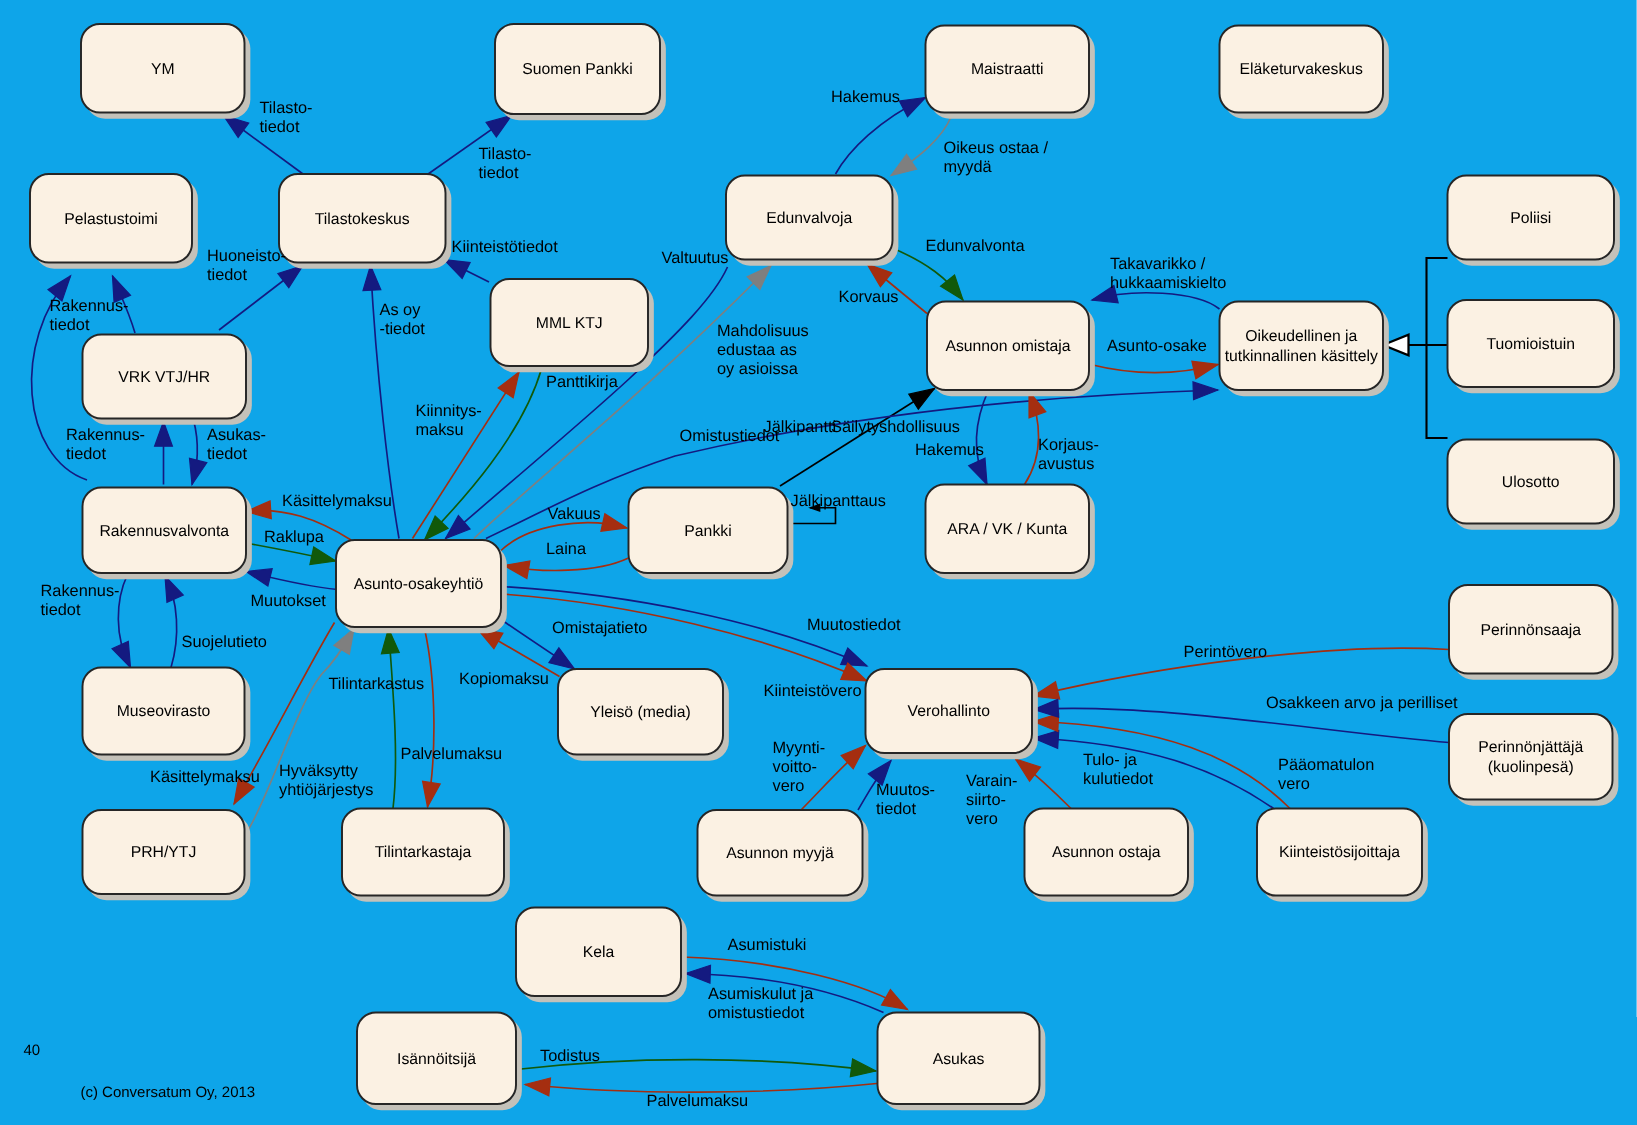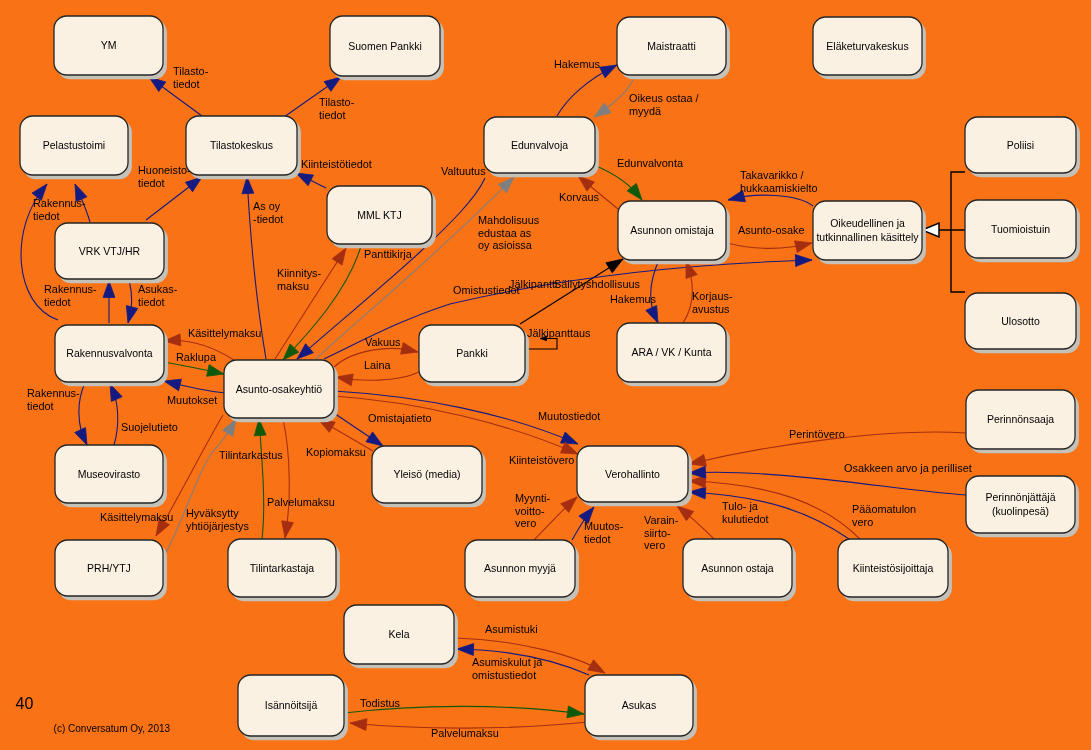--- a/index.html
+++ b/index.html
@@ -1,28 +1,28 @@
 <!DOCTYPE html>
 <html><head>
 <meta charset="utf-8">
 <title>Asunto-osakeyhtiö ecosystem diagram</title>
 <style>
   html,body{margin:0;padding:0;background:#ffffff;}
   body{width:1091px;height:750px;overflow:hidden;
        font-family:"Liberation Sans",sans-serif;
        -webkit-font-smoothing:antialiased;}
-  #stage{position:relative;width:1091px;height:750px;background:#f97316;}
+  #stage{position:relative;width:1091px;height:750px;background:#0ea5e9;}
   #diagram{position:absolute;left:0;top:0;display:block;}
   .node-shadow{fill:#c4c1b9;}
   .node-box{fill:#fbf1e3;stroke:#262626;stroke-width:1.3;}
   .node-label{font-family:"Liberation Sans",sans-serif;font-size:10.5px;fill:#000;
               text-anchor:middle;}
   .edge-path{fill:none;stroke-width:1.1;}
   .edge-label{font-family:"Liberation Sans",sans-serif;font-size:10.9px;fill:#000;}
-  .page-num{font-family:"Liberation Sans",sans-serif;font-size:16px;fill:#27273f;text-align:center;}
+  .page-num{font-family:"Liberation Sans",sans-serif;font-size:10px;fill:#27273f;text-align:center;}
   .page-copy{font-family:"Liberation Sans",sans-serif;font-size:10px;fill:#27273f;}
 </style>
 </head>
 <body>
 
 <div id="stage">
   <svg id="diagram" width="1091" height="750" viewBox="0 0 1091 750">
     <g id="edges-layer">
         <g>
           <path d="M 202,116 L 149,77" class="edge-path" stroke="#141a80"></path>

